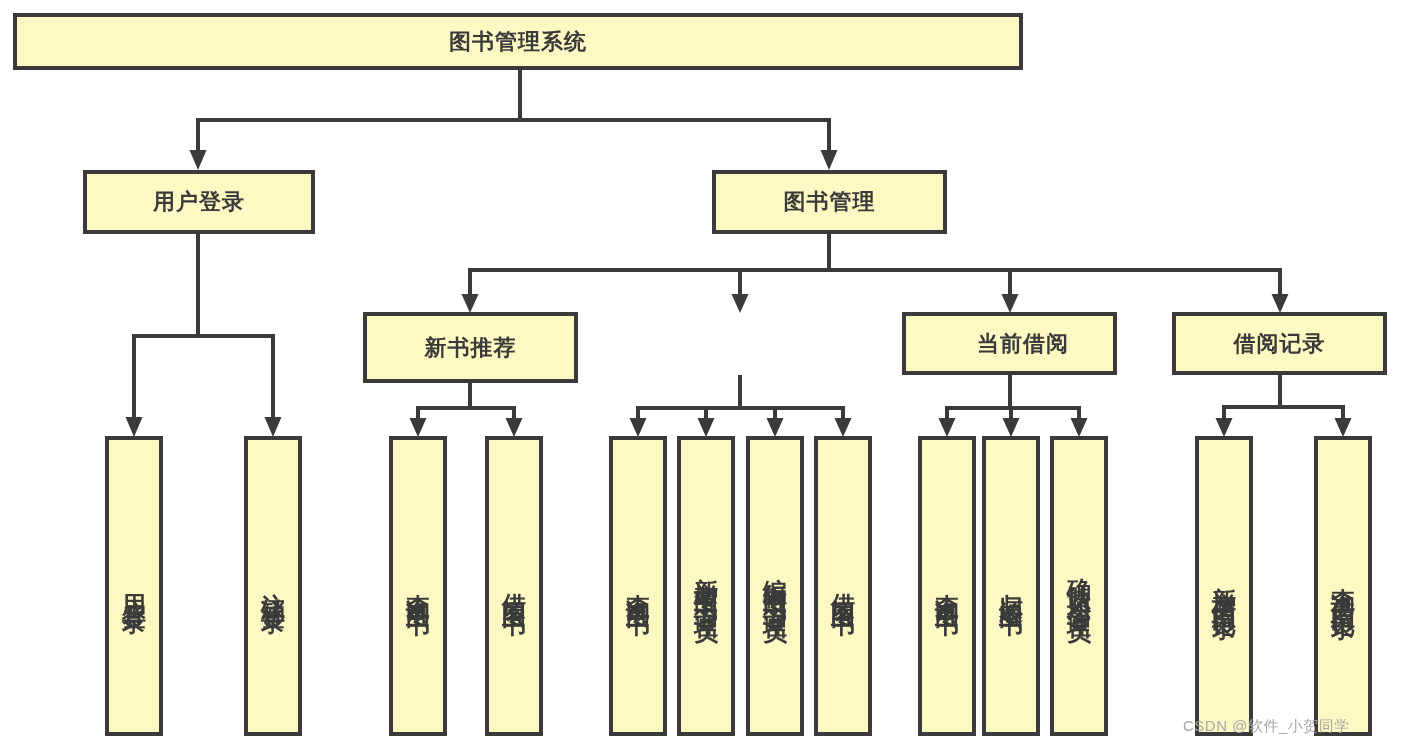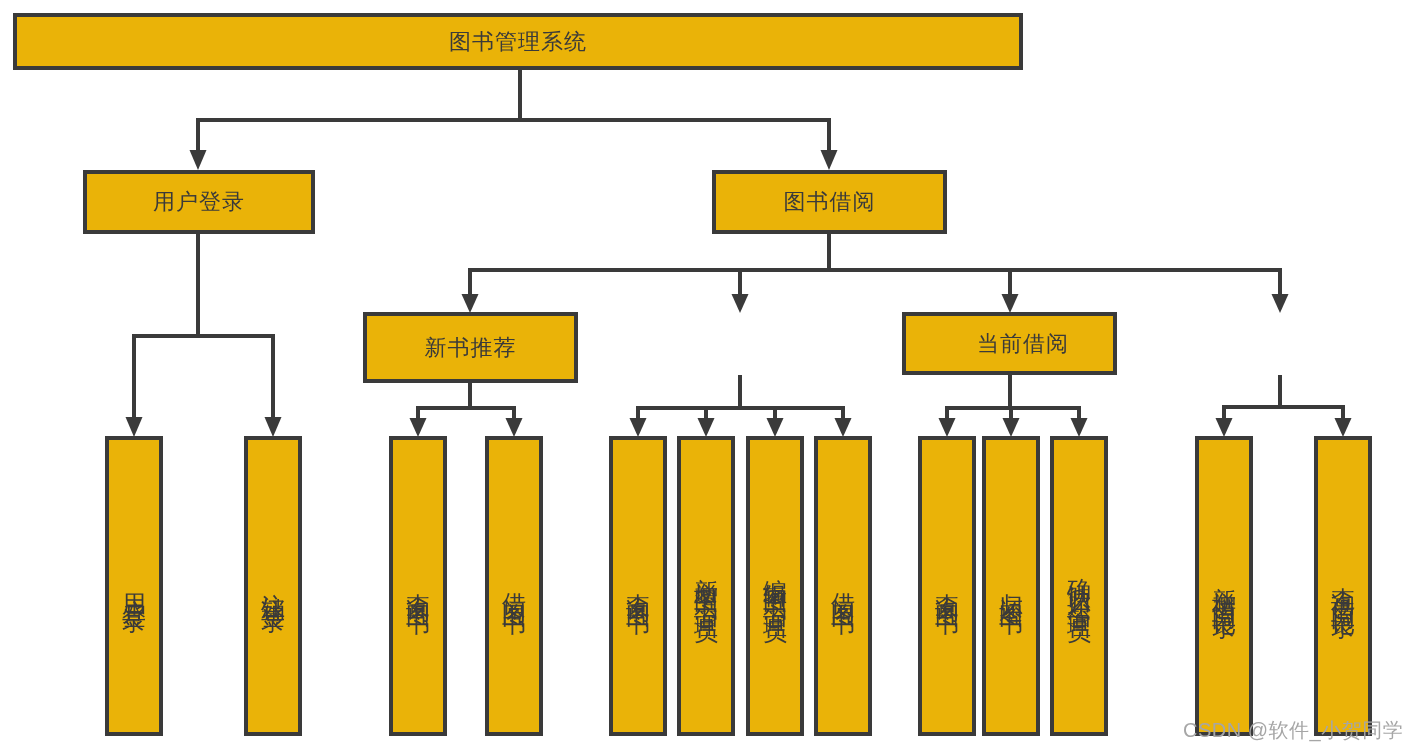--- a/index.html
+++ b/index.html
@@ -14,25 +14,26 @@
   .connectors {
     position: absolute;
     left: 0; top: 0;
     width: 1405px; height: 747px;
     z-index: 1;
   }
   .box {
     position: absolute;
     box-sizing: border-box;
     border: 4px solid #3a3a3a;
-    background: #eab308;
+    background: #fef9c3;
     display: flex;
     align-items: center;
     justify-content: center;
     z-index: 2;
+    font-weight: bold;
   }
   .box .h-label {
     color: #3a3a3a;
     font-size: 22px;
     letter-spacing: 1px;
     white-space: nowrap;
   }
   .leaf { width: 58px; height: 300px; top: 436px; }
   .leaf .v-label {
     writing-mode: vertical-lr;
@@ -40,21 +41,21 @@
     color: #3a3a3a;
     font-size: 24px;
     letter-spacing: 6px;
     line-height: 1;
     white-space: nowrap;
   }
   .watermark {
     position: absolute;
     left: 1183px;
     top: 717px;
-    font-size: 20px;
+    font-size: 15px;
     color: #a6a6a6;
     letter-spacing: 0.5px;
     white-space: nowrap;
     z-index: 5;
   }
 </style>
 </head>
 <body>
 
 <div class="canvas">
@@ -122,28 +123,31 @@
   </svg>
 
   <div class="box" style="left:13px; top:13px; width:1010px; height:57px;">
     <span class="h-label">图书管理系统</span>
   </div>
 
   <div class="box" style="left:83px; top:170px; width:232px; height:64px;">
     <span class="h-label">用户登录</span>
   </div>
   <div class="box" style="left:712px; top:170px; width:235px; height:64px;">
-    <span class="h-label">图书借阅</span>
+    <span class="h-label">图书管理</span>
   </div>
 
   <div class="box" style="left:363px; top:312px; width:215px; height:71px;">
     <span class="h-label">新书推荐</span>
   </div>
   <div class="box" style="left:902px; top:312px; width:215px; height:63px;padding-left:27px;">
     <span class="h-label">当前借阅</span>
+  </div>
+  <div class="box" style="left:1172px; top:312px; width:215px; height:63px;">
+    <span class="h-label">借阅记录</span>
   </div>
 
   <div class="box leaf" style="left:105px;">
     <span class="v-label">用户登录</span>
   </div>
   <div class="box leaf" style="left:244px;">
     <span class="v-label">注销登录</span>
   </div>
 
   <div class="box leaf" style="left:389px;">

